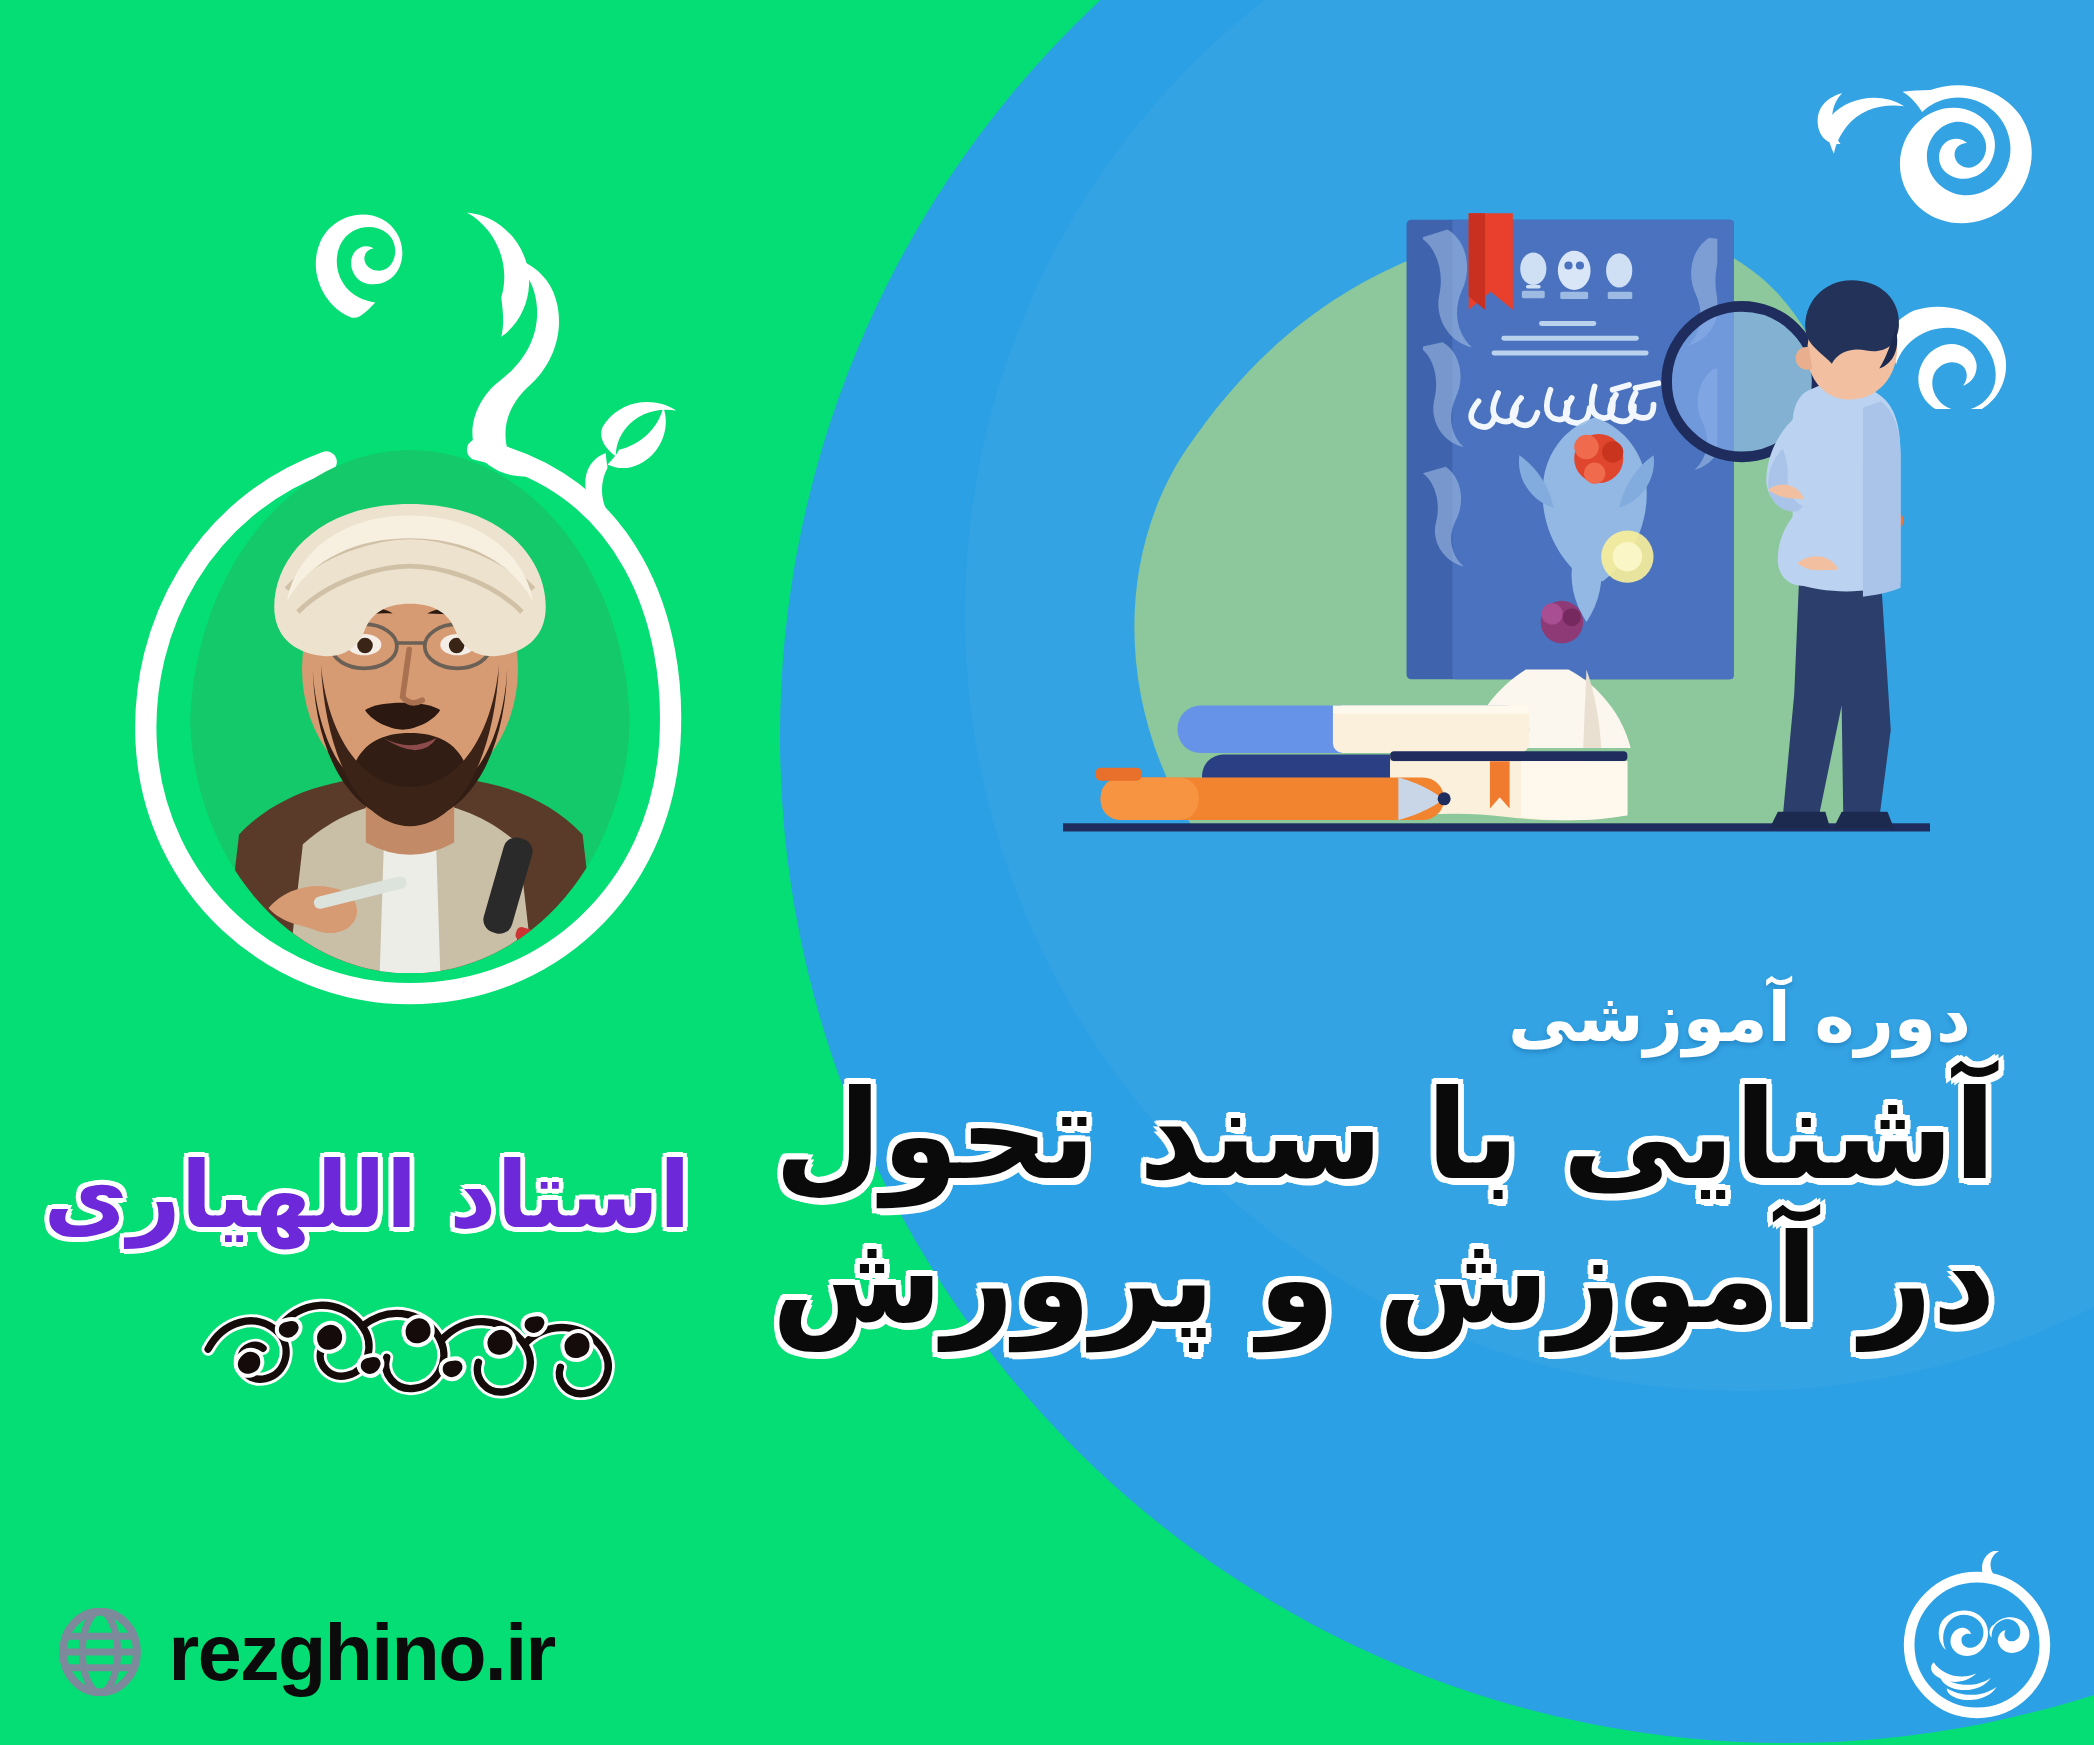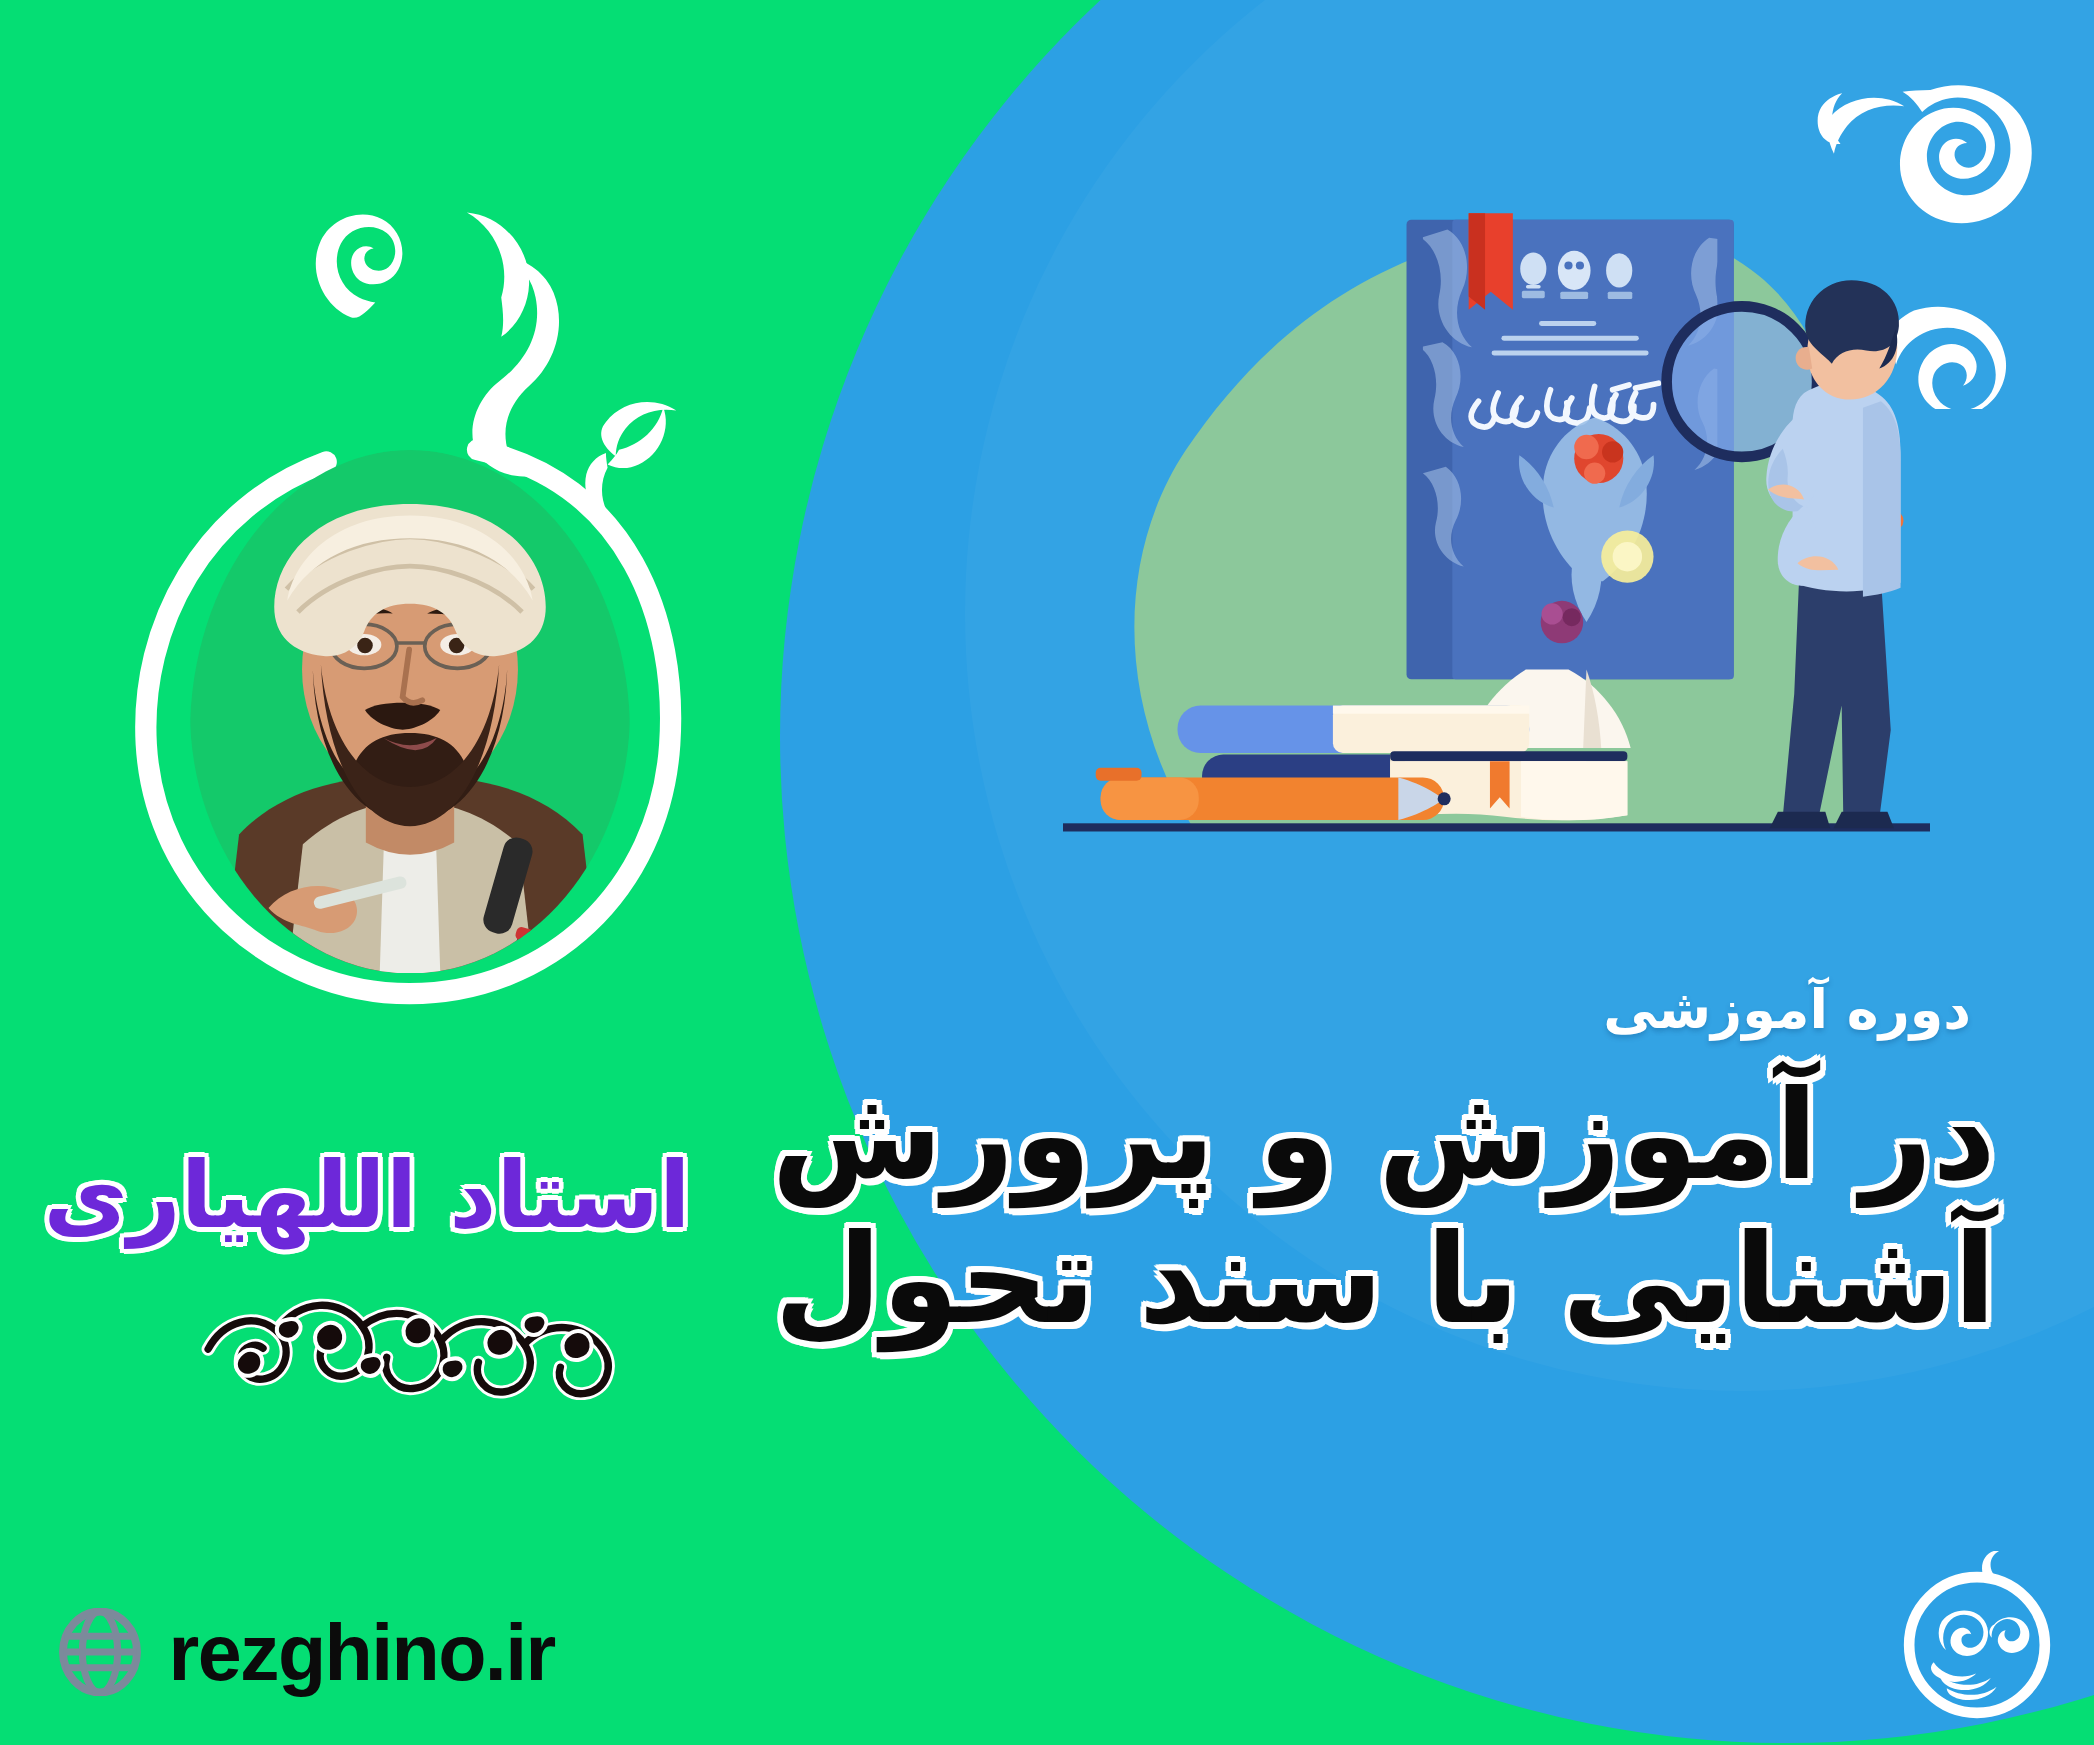--- a/index.html
+++ b/index.html
@@ -88,21 +88,21 @@
     position:absolute;
     left:1064px;top:123px;
     width:867px;height:761px;
   }
   .illu svg{width:100%;height:100%;display:block;}
 
   
   .eyebrow{
     position:absolute;
     right:123px;top:978px;
-    font-size:54px;font-weight:bold;color:#ffffff;
+    font-size:68px;font-weight:bold;color:#ffffff;
     direction:rtl;text-align:left;
     text-shadow:0 2.5px 4.9px rgba(0,60,110,.25);
   }
   .headline{
     position:absolute;
     right:98px;top:1064px;
     width:1162px;
     direction:rtl;text-align:right;
     font-size:124px;font-weight:bold;line-height:1.16;
     color:#0a0a0a;
@@ -438,18 +438,18 @@
 
         <path fill="#233258" d="M908 254 c-4 -34 22 -62 56 -62 c36 0 60 24 58 56 c-2 24 -18 34 -40 30 c-18 -4 -34 2 -42 16 c-8 -10 -30 -22 -32 -40z"></path>
         <path fill="#1C2A50" d="M1018 252 c6 22 -2 42 -20 48 c10 -16 14 -32 20 -48z"></path>
       </g>
     </svg>
   </div>
 
   <div class="eyebrow">دوره آموزشی</div>
 
   <div class="headline">
+    <span class="line">آشنایی با سند تحول</span>
     <span class="line">در آموزش و پرورش</span>
-    <span class="line">آشنایی با سند تحول</span>
   </div>
 
 </div>
 
 
 </body></html>

